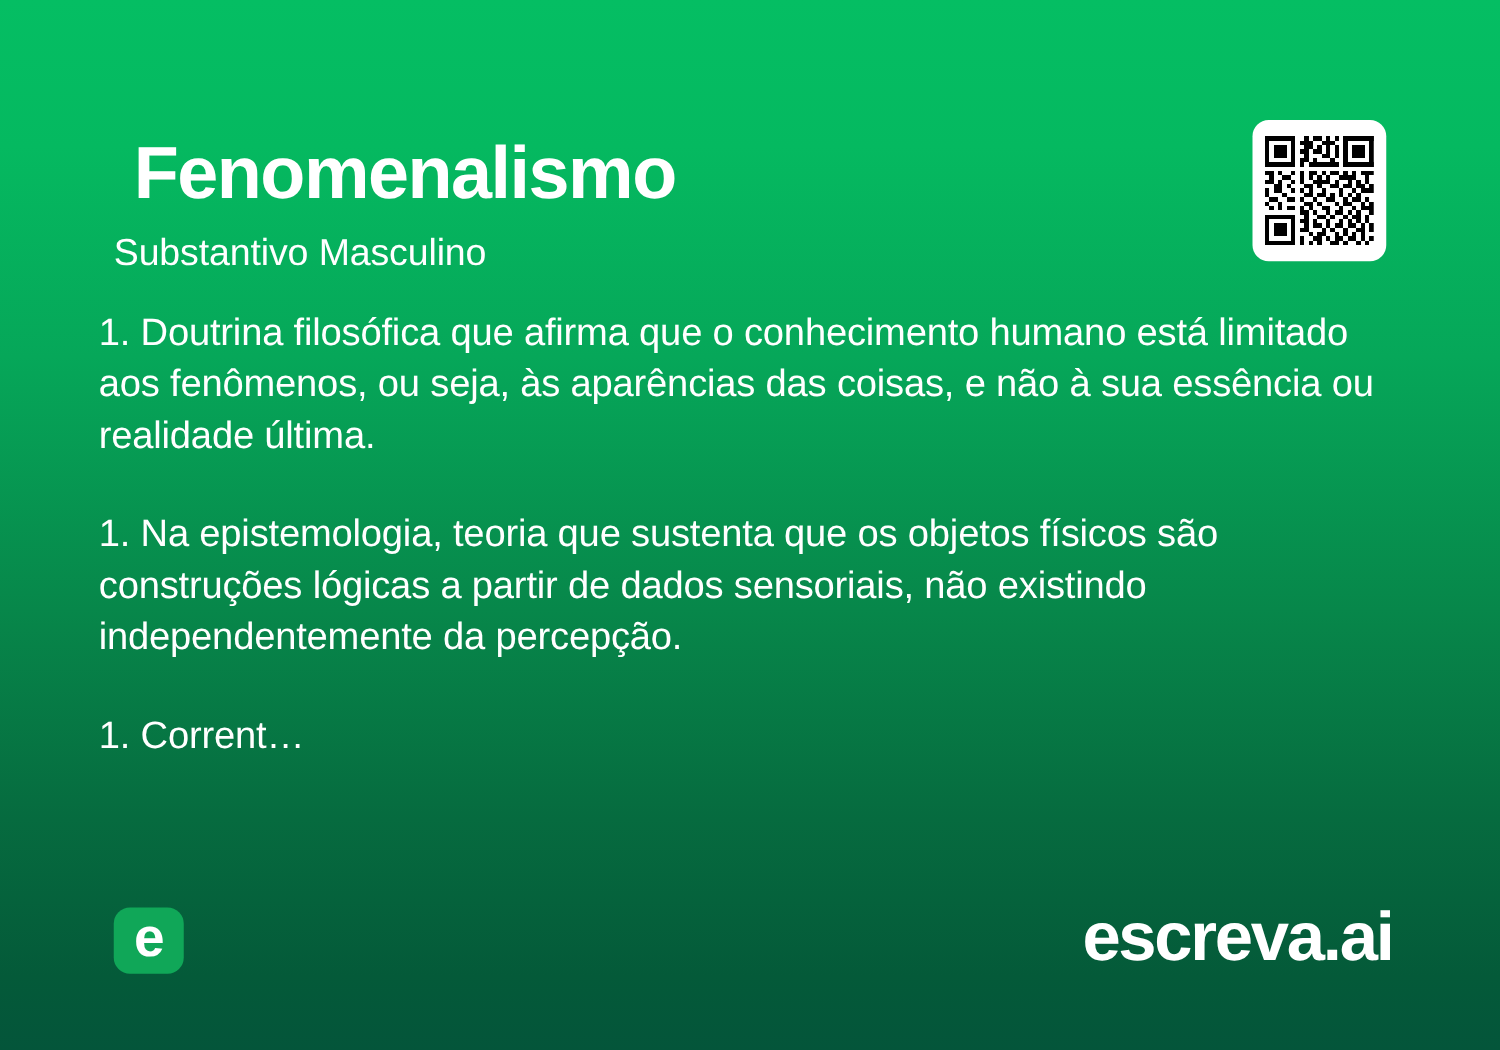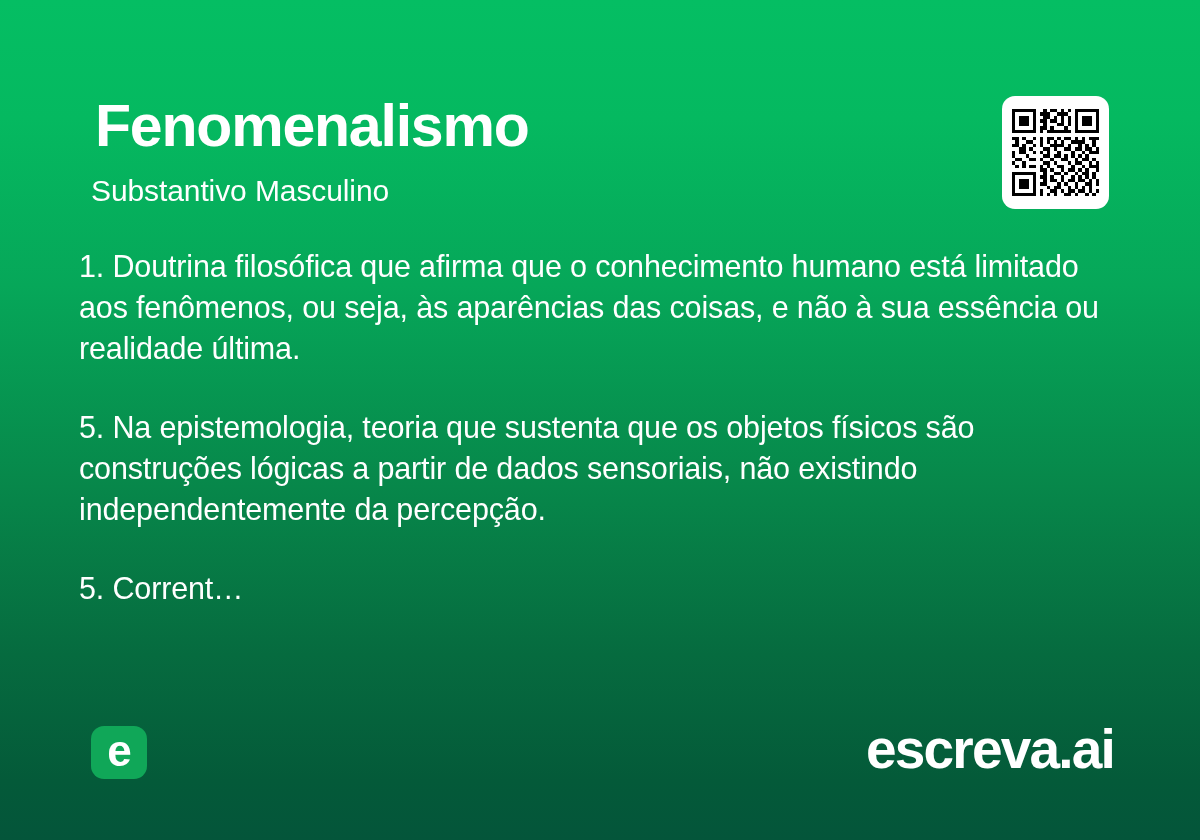--- a/index.html
+++ b/index.html
@@ -32,21 +32,21 @@
 
   
   .header {
     position: absolute;
     left: 91px;
     top: 92px;
     right: 91px;
   }
 
   .title {
-    margin: 4px;
+    margin: 16px;
     color: #ffffff;
     font-size: 59px;
     line-height: 1.02;
     font-weight: 800;
     letter-spacing: -1.2px;
     white-space: nowrap;
   }
 
   .subtitle {
     margin: 18px 0 0 0;
@@ -313,22 +313,22 @@
         <rect x="15" y="24" width="2" height="1"></rect>
           <rect x="18" y="24" width="1" height="1"></rect>
         <rect x="21" y="24" width="1" height="1"></rect>
           <rect x="23" y="24" width="1" height="1"></rect>
       </g>
     </svg>
   </div>
 
   <div class="definitions">
     <p class="definition">1. Doutrina filosófica que afirma que o conhecimento humano está limitado aos fenômenos, ou seja, às aparências das coisas, e não à sua essência ou realidade última.</p>
-    <p class="definition">5. Na epistemologia, teoria que sustenta que os objetos físicos são construções lógicas a partir de dados sensoriais, não existindo independentemente da percepção.</p>
-    <p class="definition">5. Corrent…</p>
+    <p class="definition">1. Na epistemologia, teoria que sustenta que os objetos físicos são construções lógicas a partir de dados sensoriais, não existindo independentemente da percepção.</p>
+    <p class="definition">1. Corrent…</p>
   </div>
 
   <div class="logo-mark">
     <span class="glyph">e</span>
   </div>
 
   <div class="wordmark">escreva.ai</div>
 
 </div>
 

